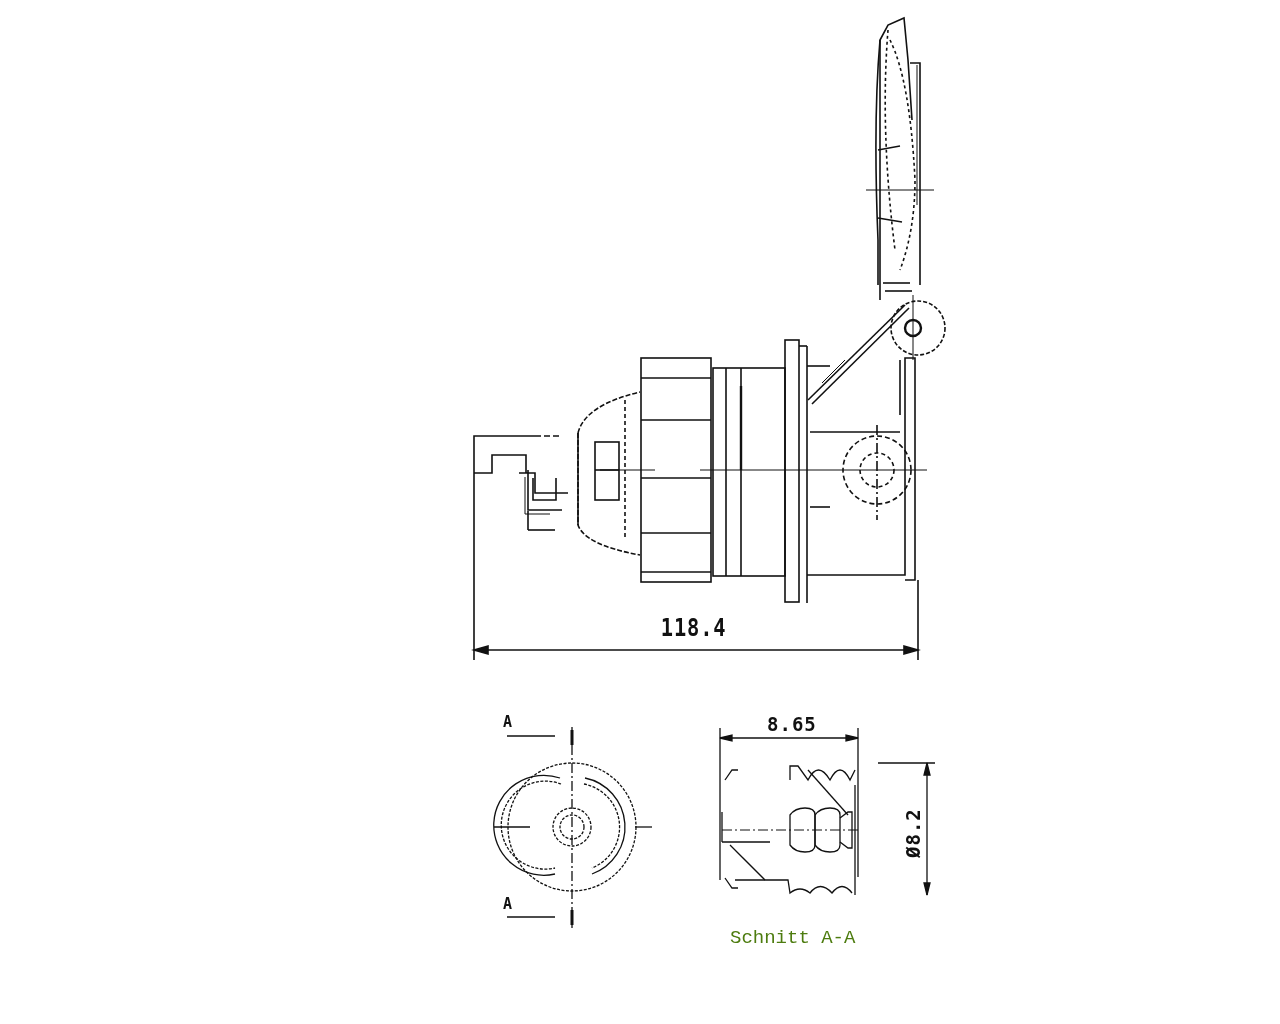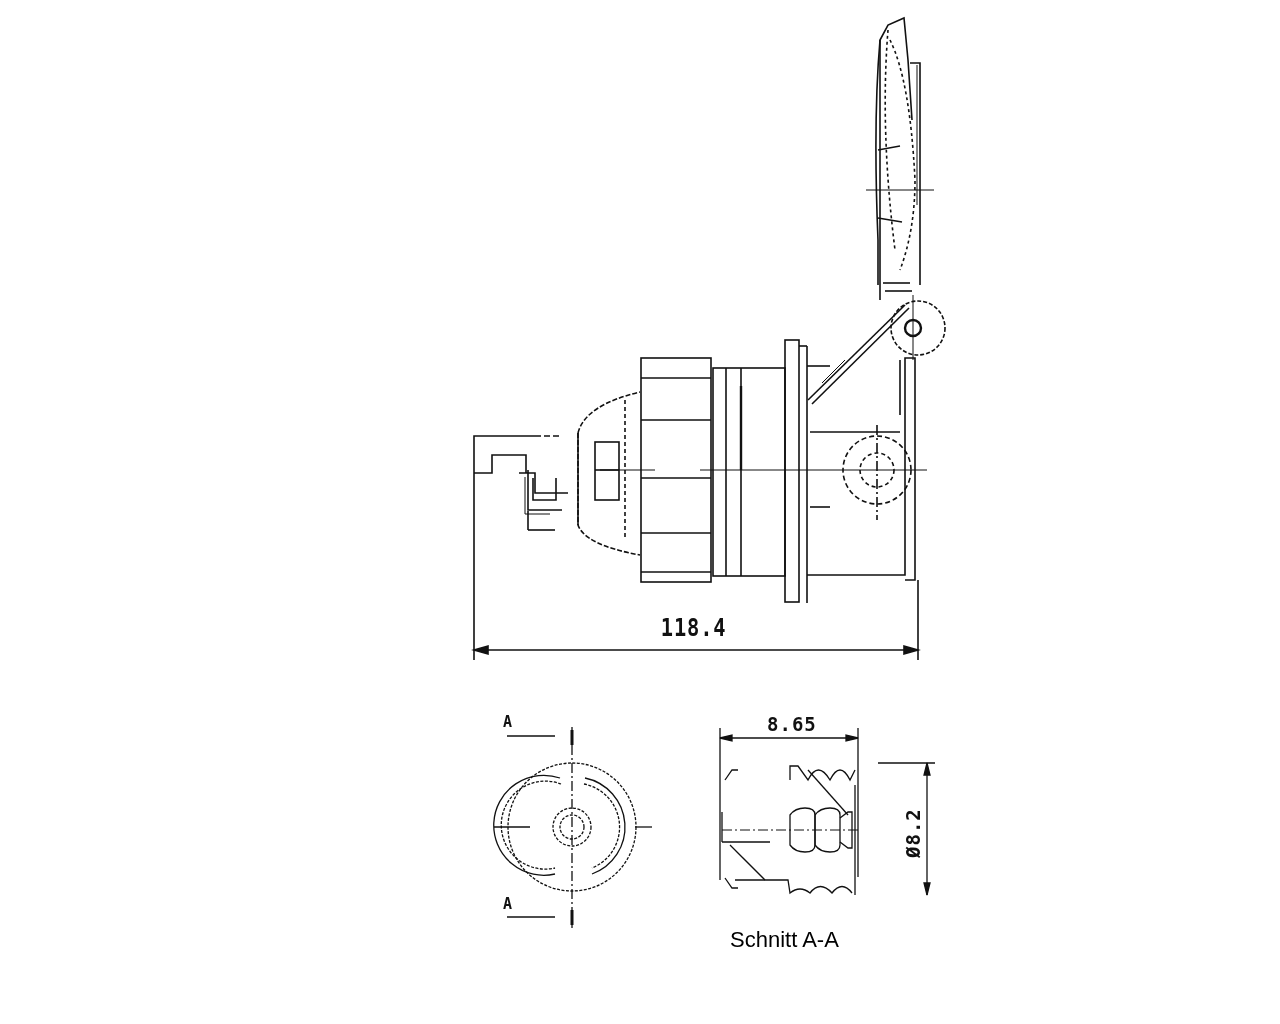--- a/index.html
+++ b/index.html
@@ -1,19 +1,19 @@
 <!DOCTYPE html>
 <html><head>
 <meta charset="utf-8">
 <style>
   html, body { margin: 0; padding: 0; background: #ffffff; }
   body { width: 1280px; height: 1024px; position: relative; overflow: hidden; font-family: "DejaVu Sans Mono", monospace; }
   #drawing { position: absolute; left: 0; top: 0; }
   .dim-text { position: absolute; font-family: "DejaVu Sans Mono", monospace; font-weight: bold; color: #111; letter-spacing: 1px; }
-  .caption { position: absolute; font-family: Liberation Sans, sans-serif; color: #000000; font-size: 22px; }
+  .caption { position: absolute; font-family: Liberation Mono, monospace; color: #4d7c0f; font-size: 19px; }
   .section-label { position: absolute; font-family: "DejaVu Sans Mono", monospace; font-weight: bold; font-size: 15px; color: #111; }
 </style>
 </head>
 <body>
 
 <svg id="drawing" width="1280" height="1024" viewBox="0 0 1280 1024" xmlns="http://www.w3.org/2000/svg">
   <g stroke="#111" fill="none" stroke-width="1.6">
 
     <g>
 

